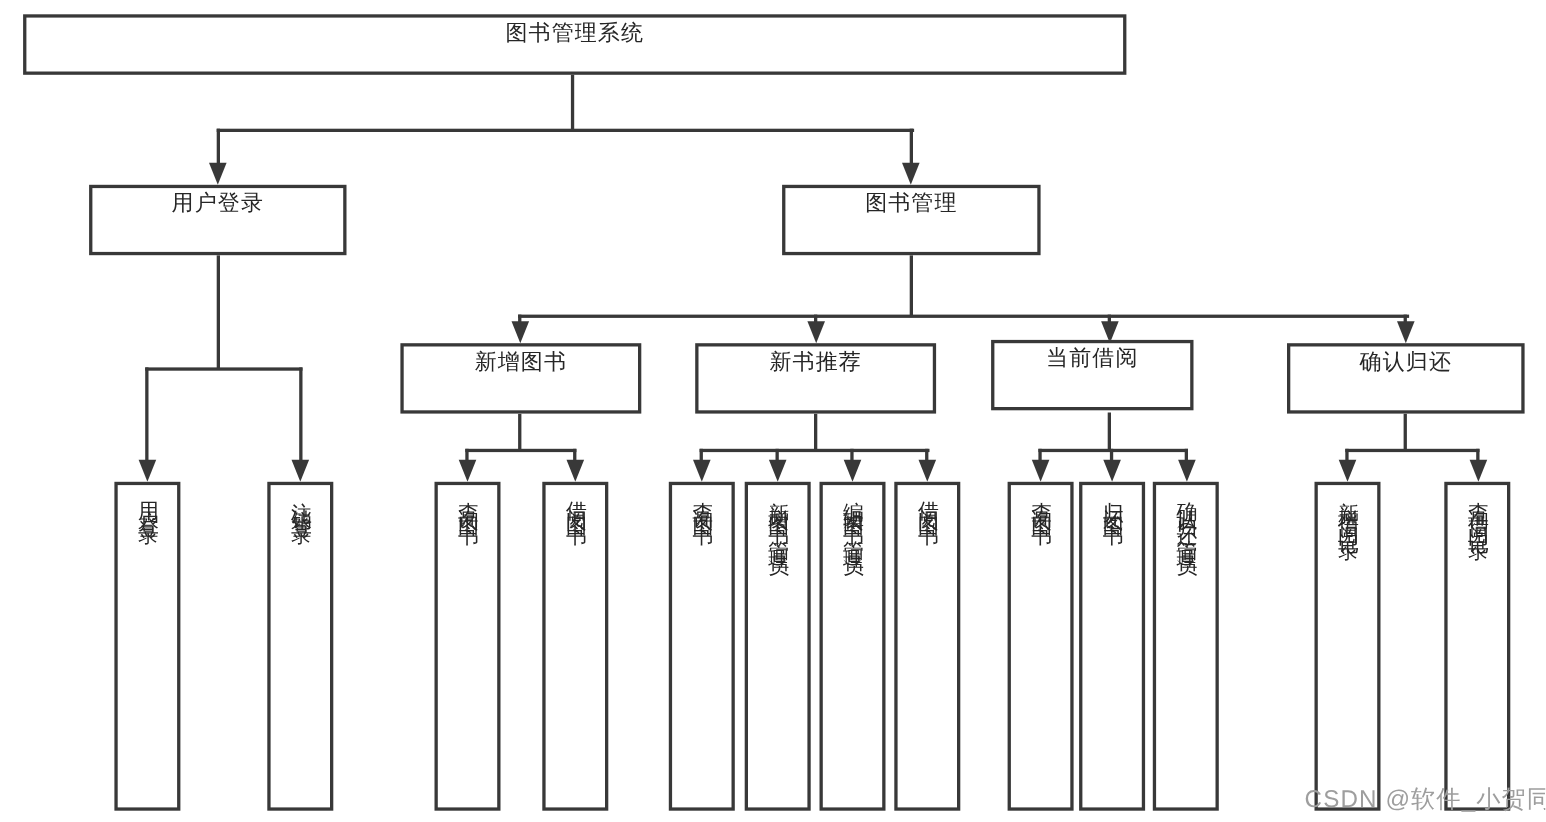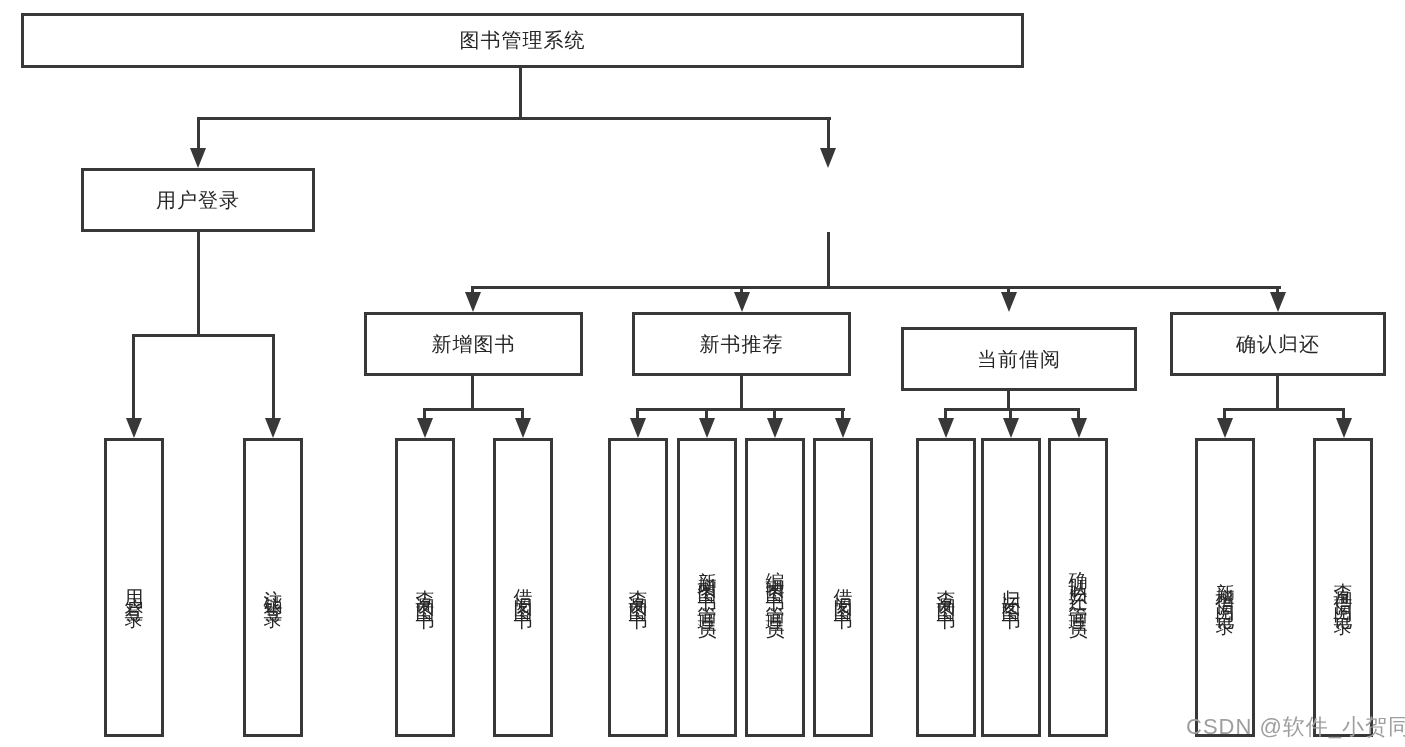--- a/index.html
+++ b/index.html
@@ -15,21 +15,21 @@
     background:var(--bg);
     font-family:"Liberation Sans","DejaVu Sans",sans-serif;
     color:var(--text);
     overflow:hidden;
   }
   .node{
     position:absolute;
     box-sizing:border-box;
     border:3px solid var(--line);
     background:#fff;
-    display:flex;align-items:center;justify-content:center;
+    display:flex;align-items:flex-start;justify-content:center;
     font-size:20px;
     letter-spacing:1px;
     color:var(--text);
   }
   .node.vert{font-size:19px;}
   .node.vert span{
     writing-mode:vertical-rl;
     text-orientation:mixed;
     letter-spacing:7px;
     line-height:1.05;
@@ -132,28 +132,31 @@
     <div class="arrow" style="left:1336px;top:418px"></div>
   </div>
 
   <div class="node" style="left:21px;top:13px;width:1003px;height:55px">
     <span>图书管理系统</span>
   </div>
 
   <div class="node" style="left:81px;top:168px;width:234px;height:64px">
     <span>用户登录</span>
   </div>
+  <div class="node" style="left:711px;top:168px;width:235px;height:64px">
+    <span>图书管理</span>
+  </div>
 
   <div class="node" style="left:364px;top:312px;width:219px;height:64px">
     <span>新增图书</span>
   </div>
   <div class="node" style="left:632px;top:312px;width:219px;height:64px">
     <span>新书推荐</span>
   </div>
-  <div class="node" style="left:901px;top:327px;width:236px;height:64px">
+  <div class="node" style="left:901px;top:309px;width:184px;height:64px">
     <span>当前借阅</span>
   </div>
   <div class="node" style="left:1170px;top:312px;width:216px;height:64px">
     <span>确认归还</span>
   </div>
 
   <div class="node vert" style="left:104px;top:438px;width:60px;height:299px">
     <span>用户登录</span>
   </div>
   <div class="node vert" style="left:243px;top:438px;width:60px;height:299px">

